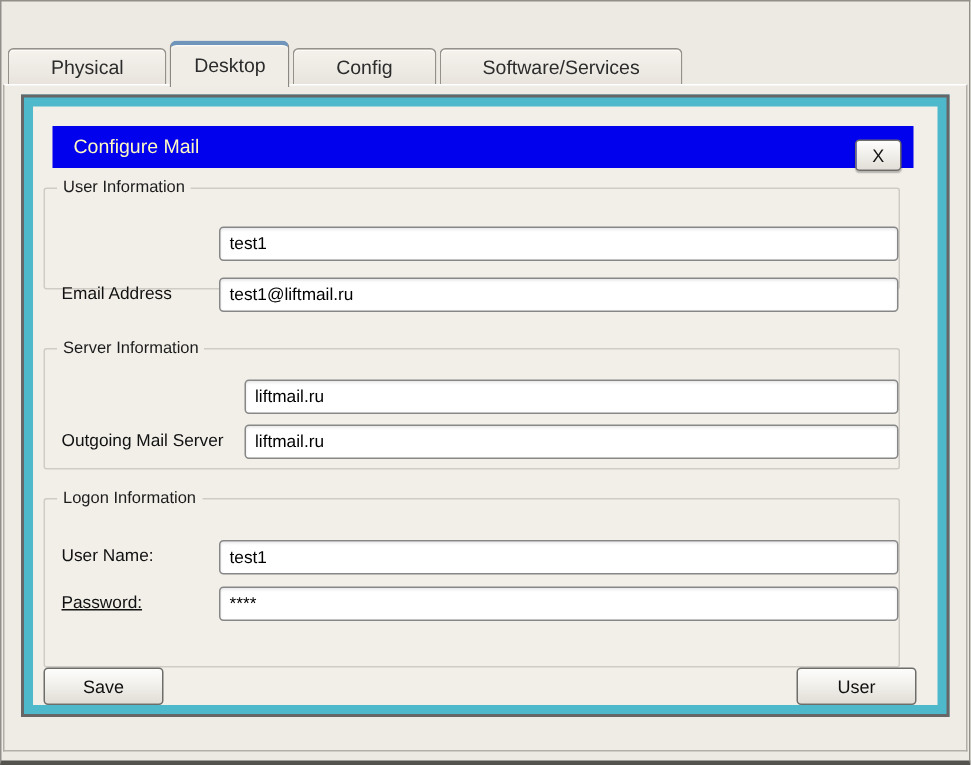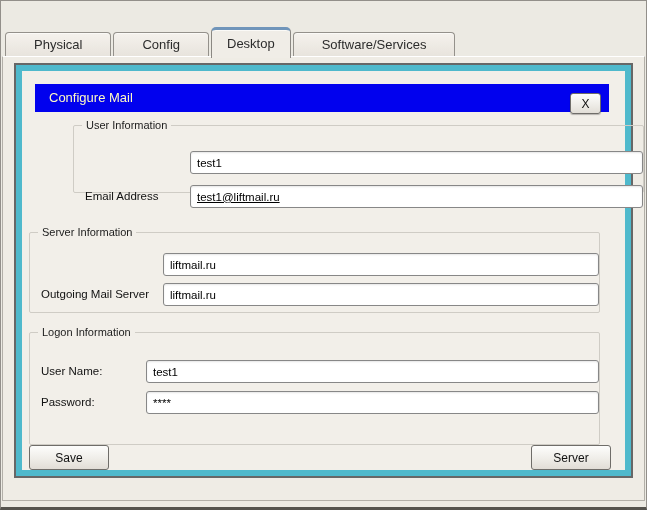--- a/index.html
+++ b/index.html
@@ -118,68 +118,68 @@
     font-family:"Liberation Sans","DejaVu Sans",sans-serif;
     font-size:12px; color:#111;
     background:linear-gradient(180deg,#fdfdfc 0%,#efede8 55%,#e1ddd6 100%);
     border:1px solid #6f6d69; border-radius:3px;
     cursor:default;
   }
   .btn-save{ left:7px; }
   .btn-reset{ left:509px; }
 
   
-  #grp-user  { top:54px;  height:68px;margin-left:44px; }
+  #grp-user  { top:54px;  height:68px; }
   #grp-server{ top:161px; height:81px; }
   #grp-logon { top:261px; height:113px; }
 </style>
 </head>
 <body>
 
 <div class="window">
 
 
   <div class="tabbar">
     <div class="tab">Physical</div>
+    <div class="tab active">Desktop</div>
     <div class="tab">Config</div>
-    <div class="tab active">Desktop</div>
     <div class="tab">Software/Services</div>
   </div>
 
   <div class="tab-content"></div>
 
   <div class="frame">
     <div class="panel">
 
       <div class="dialog-header">
         <span>Configure Mail</span>
       </div>
       <div class="dialog-close">X</div>
 
       <div class="group" id="grp-user">
         <div class="group-legend">User Information</div>
         <input class="field-input" style="left: 116px; top: 25px; width: 453px;" value="test1">
         <div class="field-label" style="left:11px; top:59px;">Email Address</div>
-        <input class="field-input" style="left: 116px; top: 59px; width: 453px; text-decoration: underline;" value="test1@liftmail.ru">
+        <input class="field-input" style="left: 116px; top: 59px; width: 453px;" value="test1@liftmail.ru">
       </div>
 
       <div class="group" id="grp-server">
         <div class="group-legend">Server Information</div>
         <input class="field-input" style="left: 133px; top: 20px; width: 436px;" value="liftmail.ru">
         <div class="field-label" style="left:11px; top:50px;">Outgoing Mail Server</div>
         <input class="field-input" style="left: 133px; top: 50px; width: 436px;" value="liftmail.ru">
       </div>
 
       <div class="group" id="grp-logon">
         <div class="group-legend">Logon Information</div>
         <div class="field-label" style="left:11px; top:27px;">User Name:</div>
         <input class="field-input" style="left: 116px; top: 27px; width: 453px;" value="test1">
-        <div class="field-label" style="left:11px; top:58px;">Password:</div>
+        <div class="field-label" style="left:11px; top:58px;text-decoration:underline;">Password:</div>
         <input class="field-input" style="left: 116px; top: 58px; width: 453px;" value="****">
       </div>
 
       <button class="btn btn-save">Save</button>
-      <button class="btn btn-reset">Server</button>
+      <button class="btn btn-reset">User</button>
 
     </div>
   </div>
 
 </div>
 
 </body></html>

